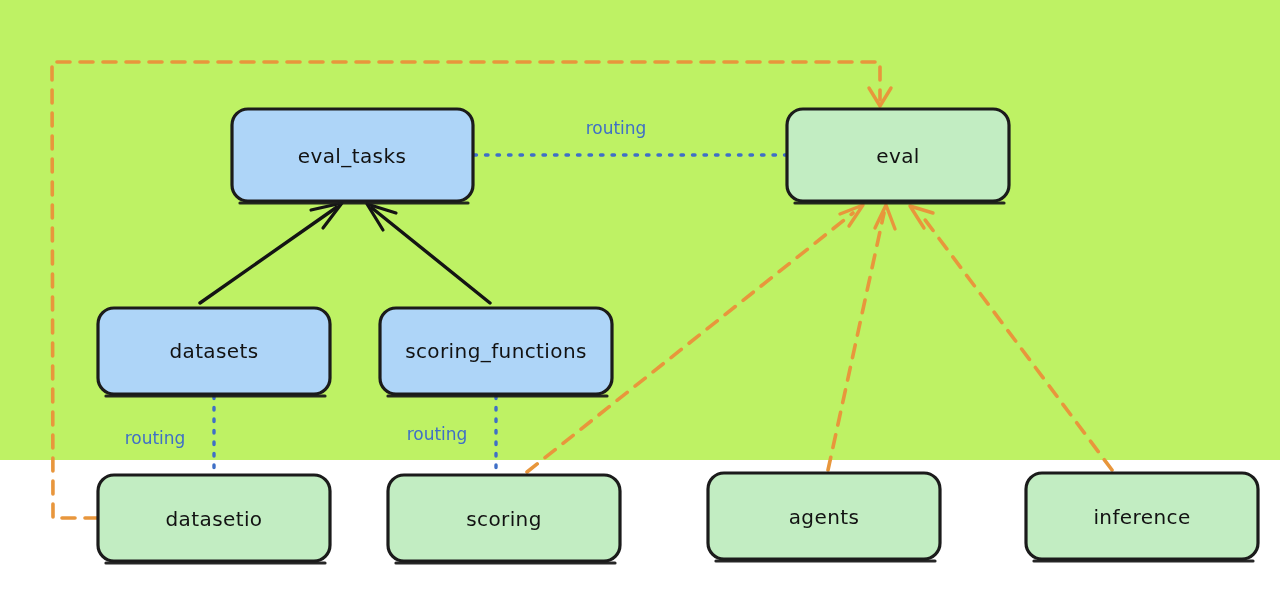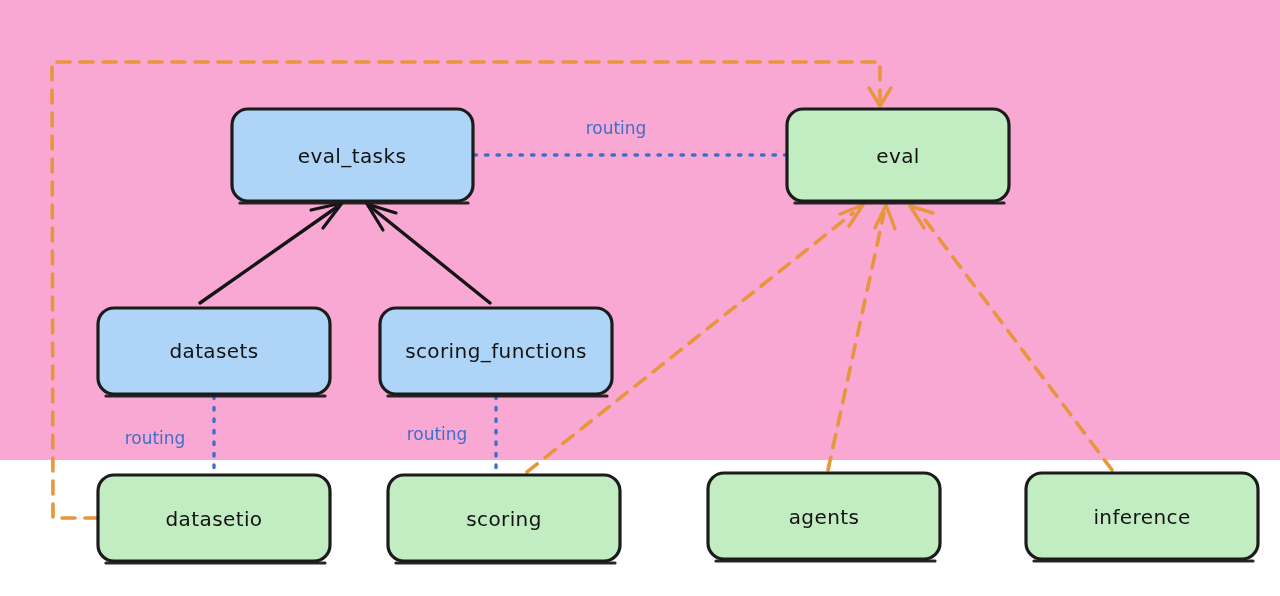--- a/index.html
+++ b/index.html
@@ -10,21 +10,21 @@
   body {
     width: 1280px;
     height: 596px;
     font-family: "DejaVu Sans", sans-serif;
     overflow: hidden;
   }
   #diagram-root {
     position: relative;
     width: 1280px;
     height: 460px;
-    background: #f9a8d4;
+    background: #bef264;
     text-decoration: underline;
   }
   svg#graph {
     display: block;
     width: 1280px;
     height: 596px;
   }
   .node-rect {
     stroke: #1b1b1b;
     stroke-width: 3.2;

